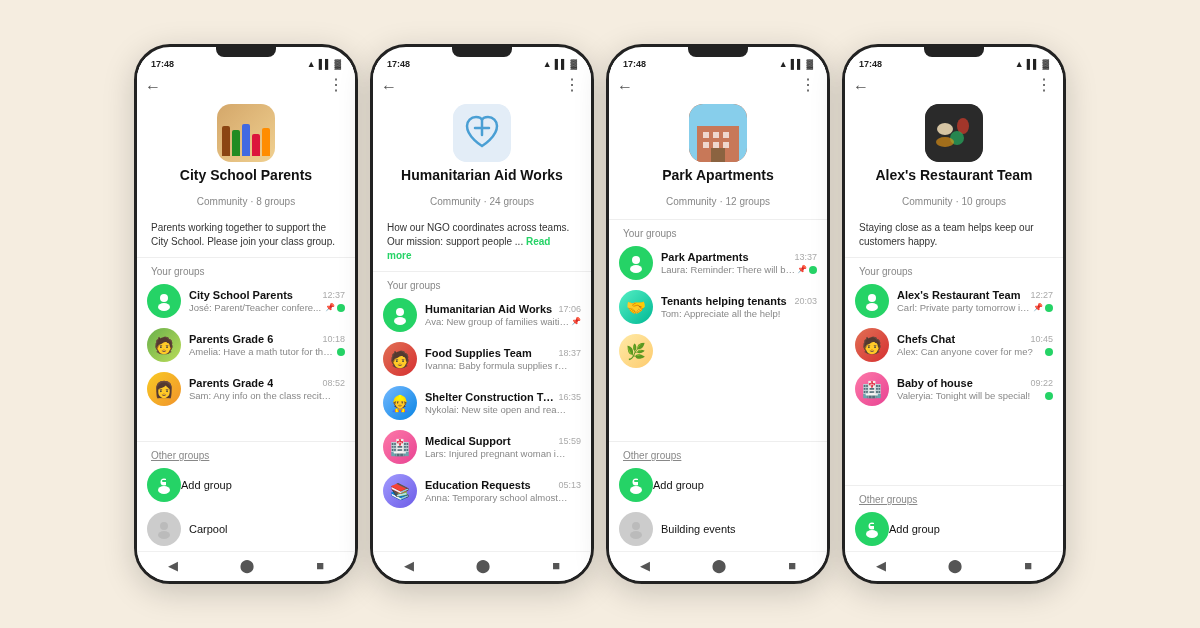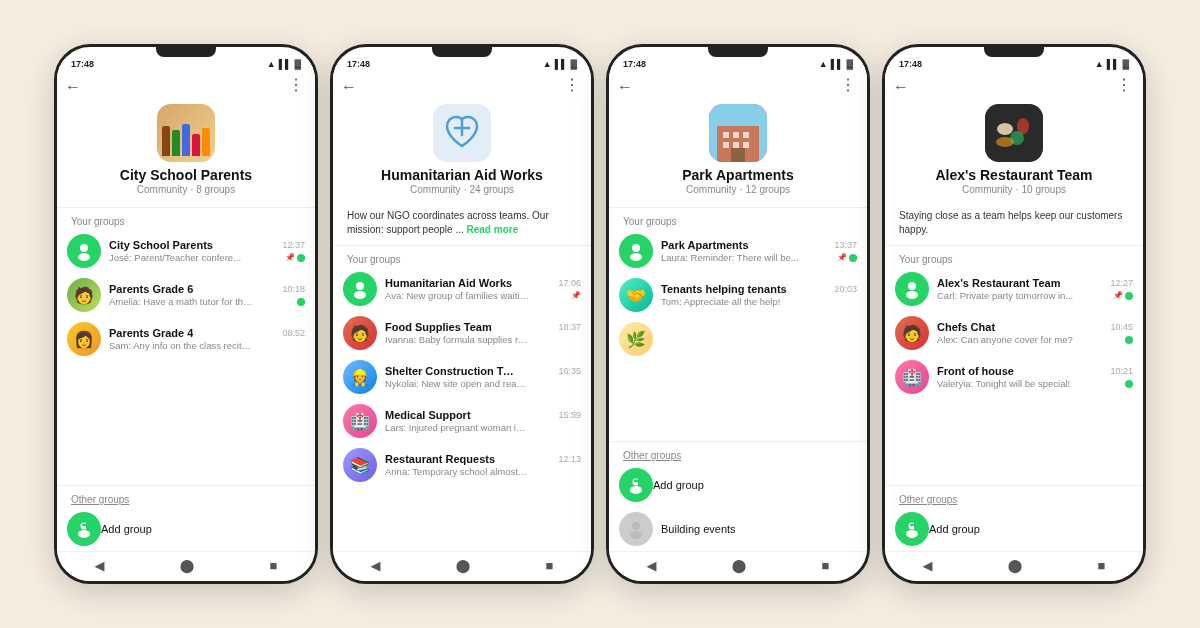--- a/index.html
+++ b/index.html
@@ -13,21 +13,21 @@
       font-family: 'Segoe UI', Arial, sans-serif;
       overflow: hidden;
     }
     .phones-container {
       display: flex;
       gap: 12px;
       align-items: center;
       padding: 20px;
     }
     .phone {
-      width: 264px;
+      width: 224px;
       height: 540px;
       background: #fff;
       border-radius: 36px;
       border: 3px solid #222;
       position: relative;
       overflow: hidden;
       box-shadow: 0 8px 32px rgba(0,0,0,0.18);
       display: flex;
       flex-direction: column;
     }
@@ -121,21 +121,21 @@
     .community-name {
       font-size: 14px;
       font-weight: 700;
       color: #111;
       text-align: center;
     }
     .community-meta {
       font-size: 10px;
       color: #888;
       text-align: center;
-      margin-top: 1px;
+      margin-top: 13px;
     }
     .community-desc {
       font-size: 10px;
       color: #333;
       text-align: left;
       padding: 6px 14px 4px;
       line-height: 1.4;
       flex-shrink: 0;
     }
     .read-more {
@@ -343,20 +343,21 @@
       <div class="book-spine" style="height:30px;background:#8B4513;"></div>
       <div class="book-spine" style="height:26px;background:#228B22;"></div>
       <div class="book-spine" style="height:32px;background:#4169E1;"></div>
       <div class="book-spine" style="height:22px;background:#DC143C;"></div>
       <div class="book-spine" style="height:28px;background:#FF8C00;"></div>
     </div>
         </div>
         <div class="community-name">City School Parents</div>
         <div class="community-meta">Community · 8 groups</div>
       </div>
+      <div class="community-desc">Parents working together to support the City School. Please join your class group.</div>
       <div class="divider"></div>
       <div class="section-label">Your groups</div>
       <div class="groups-list">
 
     <div class="group-item">
       <div class="group-avatar green-icon">
         <svg width="22" height="22" viewBox="0 0 22 22">
                 <circle cx="11" cy="8" r="4" fill="#fff"></circle>
                 <ellipse cx="11" cy="17" rx="6" ry="4" fill="#fff"></ellipse>
               </svg>
@@ -418,20 +419,29 @@
         <div class="add-group-circle">
           <svg width="18" height="18" viewBox="0 0 18 18">
               <circle cx="9" cy="6" r="3.5" fill="#fff"></circle>
               <ellipse cx="9" cy="14" rx="6" ry="4" fill="#fff"></ellipse>
               <rect x="11" y="2" width="2" height="8" rx="1" fill="#25d366"></rect>
               <rect x="7" y="4" width="8" height="2" rx="1" fill="#25d366"></rect>
             </svg>
         </div>
         <span class="add-group-label">Add group</span>
       </div>
+        <div class="other-item">
+        <div class="other-avatar">
+          <svg width="20" height="20" viewBox="0 0 20 20">
+              <circle cx="10" cy="7" r="4" fill="#bbb"></circle>
+              <ellipse cx="10" cy="16" rx="6" ry="4" fill="#bbb"></ellipse>
+            </svg>
+        </div>
+        <span class="other-label">Carpool</span>
+      </div>
     </div>
     <div class="phone-bottom-bar">
       <span class="nav-btn">◀</span>
       <span class="nav-btn">⬤</span>
       <span class="nav-btn">■</span>
     </div>
   </div>
     <div class="phone">
     <div class="phone-notch"></div>
     <div class="phone-screen">
@@ -537,22 +547,22 @@
           </span>
         </div>
       </div>
     </div>
     <div class="group-item">
       <div class="group-avatar color6">
         <span style="font-size:16px;">📚</span>
       </div>
       <div class="group-info">
         <div class="group-name-row">
-          <span class="group-name">Restaurant Requests</span>
-          <span class="group-time">12:13</span>
+          <span class="group-name">Education Requests</span>
+          <span class="group-time">05:13</span>
         </div>
         <div class="group-msg-row">
           <span class="group-msg">Anna: Temporary school almost comp...</span>
           <span class="msg-status">
             
             
           </span>
         </div>
       </div>
     </div>
@@ -747,22 +757,22 @@
           </span>
         </div>
       </div>
     </div>
     <div class="group-item">
       <div class="group-avatar color5">
         <span style="font-size:16px;">🏥</span>
       </div>
       <div class="group-info">
         <div class="group-name-row">
-          <span class="group-name">Front of house</span>
-          <span class="group-time">10:21</span>
+          <span class="group-name">Baby of house</span>
+          <span class="group-time">09:22</span>
         </div>
         <div class="group-msg-row">
           <span class="group-msg">Valeryia: Tonight will be special!</span>
           <span class="msg-status">
 
             <span class="unread-dot"></span>
           </span>
         </div>
       </div>
     </div>

